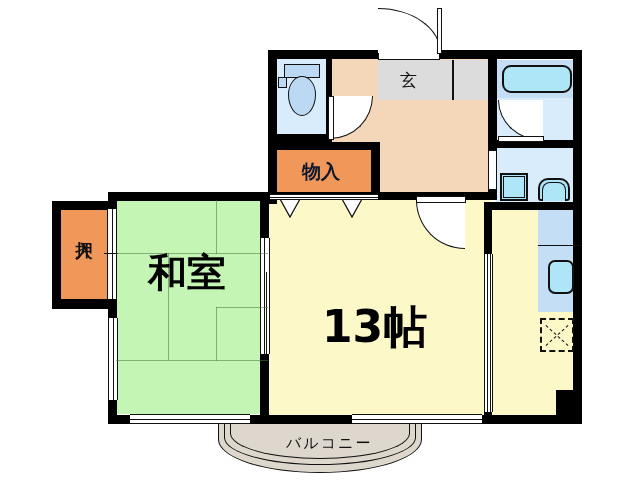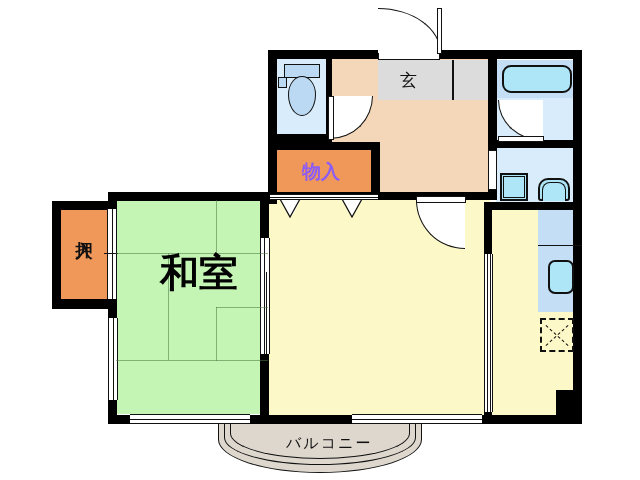--- a/index.html
+++ b/index.html
@@ -14,21 +14,21 @@
   .fl-closet{background:#F0985A;}
   .fl-water{background:#D9ECFB;}
   .fl-tub-bay{background:#C3DEF5;}
   .fl-genkan{background:#DCDCDC;}
   .fl-white{background:#ffffff;}
   
   .lbl{position:absolute;color:#000;line-height:1;white-space:nowrap;}
   .lbl-ldk{font-size:47px;font-weight:bold;letter-spacing:1px;}
   .lbl-jo{font-size:44px;font-weight:bold;}
   .lbl-washitsu{font-size:39px;font-weight:bold;letter-spacing:0px;}
-  .lbl-store{font-size:19px;font-weight:bold;color:#8b5cf6;}
+  .lbl-store{font-size:19px;font-weight:bold;color:#0f172a;}
   .lbl-oshiire{font-size:17px;font-weight:bold;color:#111;writing-mode:vertical-rl;text-orientation:upright;line-height:1.15;}
   .lbl-genkan{font-size:17px;color:#111;}
   .lbl-balcony{font-size:15px;color:#111;letter-spacing:2px;}
   .tub{background:#AEE6F7;border-radius:9px;border:2px solid #111;}
   .sinkbowl{background:#AEE6F7;border-radius:7px;border:2px solid #111;}
   .wmbox{background:#AEE6F7;border:2px solid #111;}
   .vanity{background:#AEE6F7;border:2px solid #111;border-radius:10px 10px 3px 3px;}
   .toiletbowl{background:#BBD9F2;border:1.5px solid #111;border-radius:50%/46% 46% 54% 54%;}
   .tank{background:#BBD9F2;border:1.5px solid #111;}
   .tankside{background:#BBD9F2;border:1.5px solid #111;}
@@ -196,22 +196,23 @@
   <div class="abs" style="left:286px;top:200px;width:0;height:0;border-left:7px solid transparent;border-right:7px solid transparent;border-top:15px solid #ffffff;"></div>
   <svg class="abs" style="left:278px;top:198px;" width="24" height="20" viewBox="0 0 24 20">
     <polygon points="2,1 22,1 12,19" fill="#ffffff" stroke="#111" stroke-width="1.3"></polygon>
   </svg>
   <svg class="abs" style="left:340px;top:198px;" width="24" height="20" viewBox="0 0 24 20">
     <polygon points="2,1 22,1 12,19" fill="#ffffff" stroke="#111" stroke-width="1.3"></polygon>
   </svg>
   <div class="abs fl-white" style="left:270px;top:194px;width:108px;height:6px;border-top:1.2px solid #111;border-bottom:1.2px solid #111;"></div>
   <div class="hair-h" style="left:270px;top:197px;width:108px;"></div>
 
-
-  <div class="lbl lbl-washitsu" style="left:160px;top:253px;">和室</div>
+  <div class="lbl lbl-jo" style="left:322px;top:305px;">13帖</div>
+
+  <div class="lbl lbl-washitsu" style="left:148px;top:253px;">和室</div>
 
   <div class="lbl lbl-oshiire" style="left:74px;top:228px;">押入</div>
 
   <div class="lbl lbl-store" style="left:302px;top:162px;">物入</div>
 
   <div class="lbl lbl-genkan" style="left:400px;top:72px;">玄</div>
 
 </div>
 
 </body></html>

